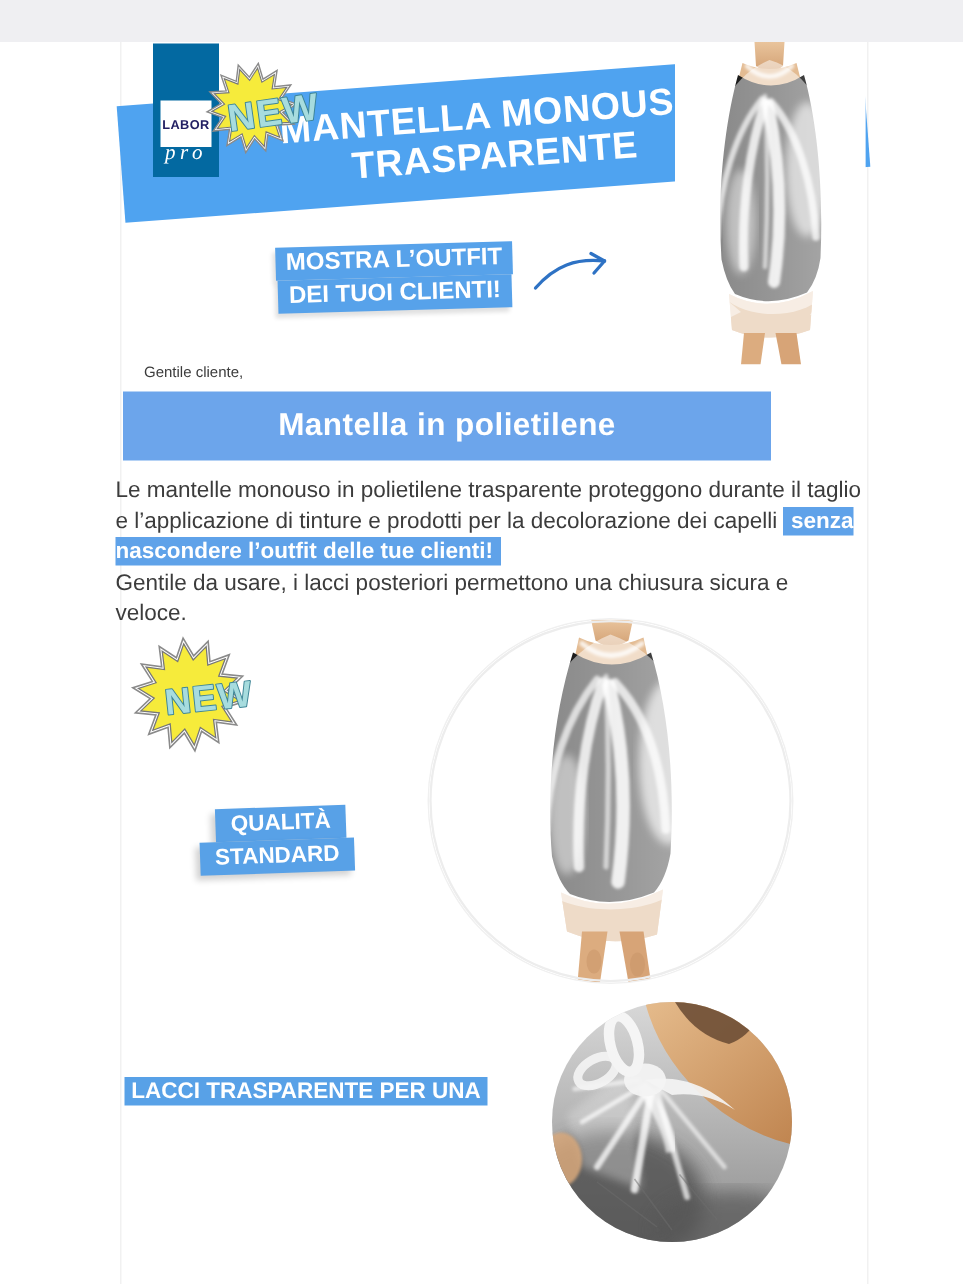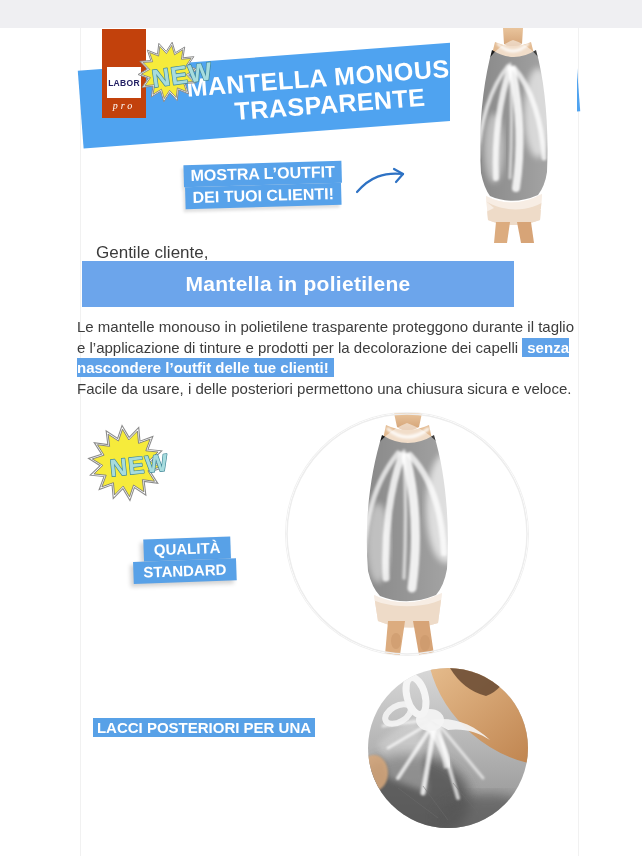--- a/index.html
+++ b/index.html
@@ -12,41 +12,41 @@
         border-left:1px solid #F1F1F1;border-right:1px solid #F1F1F1;pointer-events:none;}
   
   #header-banner{position:absolute;left:80px;top:52px;width:498px;height:78px;background:#4FA3F0;
         transform:rotate(-4.3deg);z-index:1;display:flex;flex-direction:column;
         align-items:center;justify-content:center;}
   .hdr-line{color:#fff;font-weight:800;font-size:25px;line-height:27px;letter-spacing:.5px;
         text-align:center;white-space:nowrap;}
   
   #hero-photo{position:absolute;left:450px;top:28px;width:127px;height:215px;background:#fff;z-index:2;}
   
-  #brand-logo{position:absolute;left:102px;top:29px;width:44px;height:89px;background:#c2410c;z-index:3;}
+  #brand-logo{position:absolute;left:102px;top:29px;width:44px;height:89px;background:#0369a1;z-index:3;}
   #logo-square{position:absolute;left:5px;top:38px;width:34px;height:31px;background:#fff;
         display:flex;align-items:center;justify-content:center;}
   #logo-labor{font-size:8.5px;font-weight:700;color:#232064;letter-spacing:.3px;}
   #logo-pro{position:absolute;bottom:7px;left:0;width:100%;text-align:center;color:#fff;
-        font-family:"Liberation Serif",serif;font-style:italic;font-size:10px;letter-spacing:3px;}
+        font-family:"Liberation Serif",serif;font-style:italic;font-size:14px;letter-spacing:3px;}
   
   .star-svg{position:absolute;overflow:visible;}
   #star-header{left:138px;top:32px;z-index:4;}
   #star-feature{left:84px;top:424px;z-index:2;}
   .new-text{font-family:"Liberation Sans",sans-serif;font-weight:800;
         fill:#A7DCDE;stroke:#3D8596;paint-order:stroke;stroke-linejoin:round;}
   
   #callout{position:absolute;left:177px;top:163px;width:172px;z-index:2;transform:rotate(-1.6deg);
         display:flex;flex-direction:column;align-items:center;}
   .callout-line{background:#57A2EA;color:#fff;font-weight:800;font-size:16px;line-height:20px;
         padding:1px 7px;white-space:nowrap;box-shadow:-2px 3px 3px rgba(0,0,0,.12);}
   .callout-line+.callout-line{margin-top:0px;}
   #curved-arrow{position:absolute;left:354px;top:164px;z-index:2;}
   
-  #greeting{position:absolute;left:96px;top:243px;font-size:17px;color:#3B3B3B;z-index:2;}
+  #greeting{position:absolute;left:96px;top:243px;font-size:10px;color:#3B3B3B;z-index:2;}
   
   #section-banner{position:absolute;left:82px;top:261px;width:432px;height:46px;background:#6CA5EB;
         display:flex;align-items:center;justify-content:center;z-index:2;}
   #section-title{color:#fff;font-weight:700;font-size:21px;letter-spacing:.3px;}
   
   #body-paragraph{position:absolute;left:77px;top:317px;width:500px;text-align:left;
         font-size:15px;line-height:20.5px;color:#3C3C3C;z-index:2;}
   .hl{background:#5FA2E9;color:#fff;font-weight:700;padding:1px 5px;}
   
   #product-circle{position:absolute;left:286px;top:413px;width:242px;height:242px;border-radius:50%;
@@ -166,21 +166,21 @@
 
   <div id="greeting">Gentile cliente,</div>
 
   <div id="section-banner">
     <span id="section-title">Mantella in polietilene</span>
   </div>
 
   <div id="body-paragraph">
     <span>Le mantelle monouso in polietilene trasparente proteggono durante il taglio e l’applicazione di tinture e prodotti per la decolorazione dei capelli</span>
     <span class="hl">senza nascondere l’outfit delle tue clienti!</span>
-    <div>Facile da usare, i delle posteriori permettono una chiusura sicura e veloce.</div>
+    <div>Gentile da usare, i lacci posteriori permettono una chiusura sicura e veloce.</div>
   </div>
 
   <svg id="star-feature" class="star-svg" width="104" height="84">
     <g transform="translate(42,39) rotate(-6)">
       <use href="#star14" transform="scale(1.18)" fill="#fff" stroke="#8a8a8a" stroke-width="0.9"></use>
       <use href="#star14" transform="scale(1.06)" fill="#F6EB3B" stroke="#777" stroke-width="0.8"></use>
     </g>
     <text class="new-text" x="26" y="50" font-size="24" stroke-width="1.3" letter-spacing="1" transform="rotate(-6 50 44)">NEW</text>
   </svg>
 
@@ -214,21 +214,21 @@
       <circle cx="121" cy="121" r="120" fill="none" stroke="#EDEDED" stroke-width="1.5"></circle>
     </svg>
   </div>
 
   <div id="quality-badge">
     <div class="q-line">QUALITÀ</div>
     <div class="q-line q-line2">STANDARD</div>
   </div>
 
   <div id="laces-badge">
-    <div><span class="laces-line">LACCI POSTERIORI PER UNA</span></div>
+    <div><span class="laces-line">LACCI TRASPARENTE PER UNA</span></div>
   </div>
 
   <div id="laces-circle">
     <svg width="160" height="160" viewBox="0 0 160 160">
       <rect width="160" height="160" fill="url(#grayPl)"></rect>
       <ellipse cx="40" cy="132" rx="62" ry="46" fill="#4A4A4A" opacity=".75" filter="url(#b6)"></ellipse>
       <ellipse cx="120" cy="152" rx="52" ry="26" fill="#565656" opacity=".7" filter="url(#b6)"></ellipse>
       <path d="M50 0 L160 0 L160 95 Q130 88 104 66 Q72 38 62 0 Z" fill="url(#neckSkin)"></path>
       <path d="M82 0 Q95 22 118 28 Q135 22 142 0 Z" fill="#6E4F36" opacity=".9"></path>
       <path d="M50 45 L10 75 L20 110 L60 125 Z" fill="#E8E8E8" opacity=".35" filter="url(#b3)"></path>

